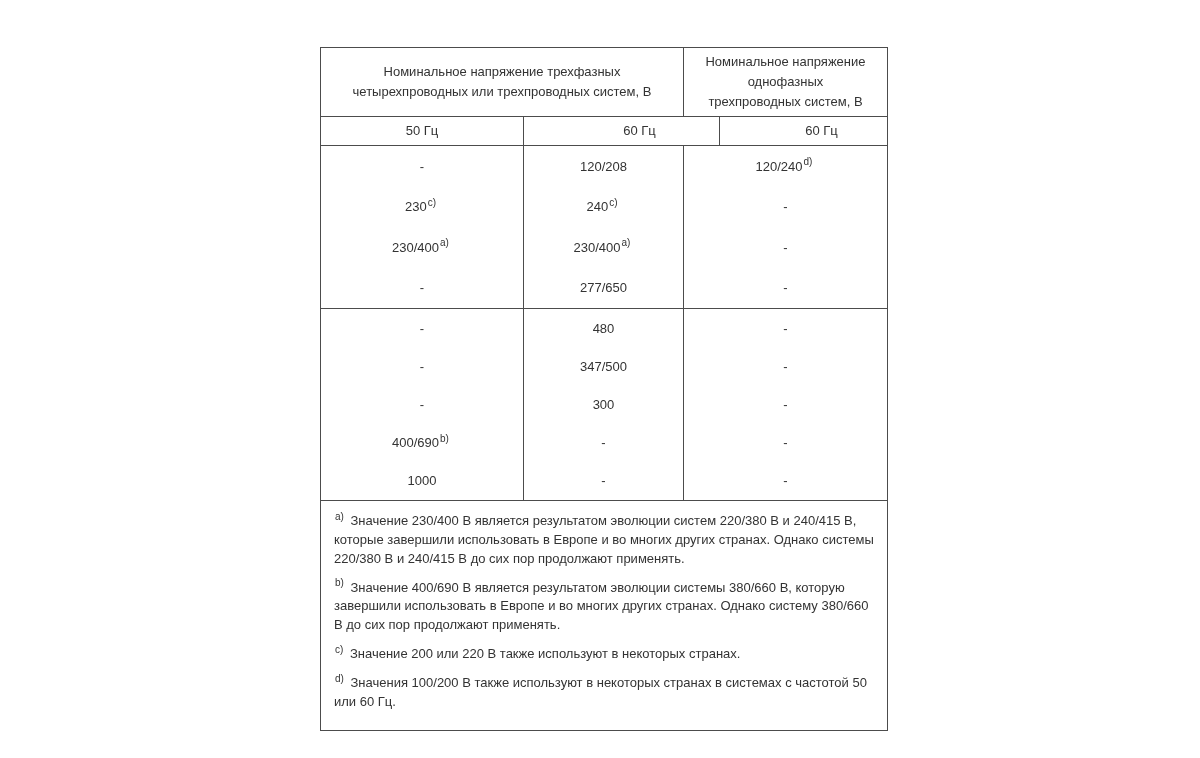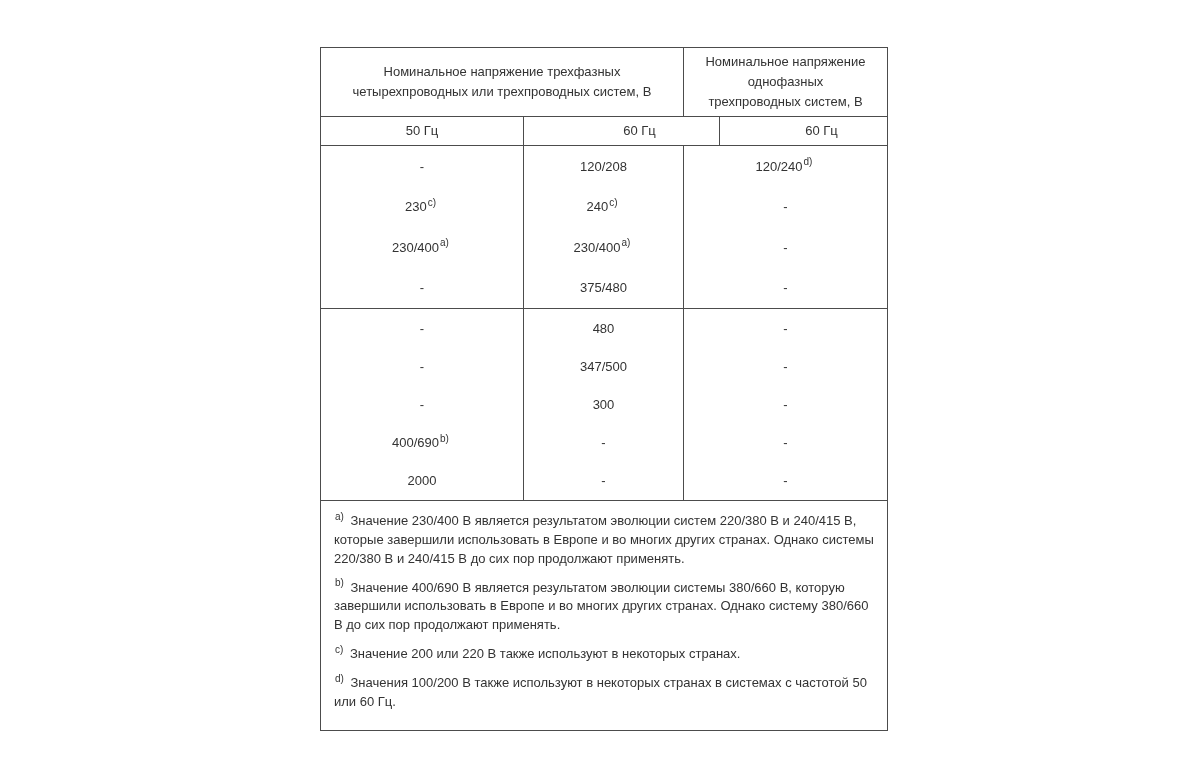--- a/index.html
+++ b/index.html
@@ -92,37 +92,37 @@
     <div class="cell c1 entries">
         <div>-</div>
         <div>230<sup>c)</sup></div>
         <div>230/400<sup>a)</sup></div>
         <div>-</div>
       </div>
     <div class="cell c2 entries">
         <div>120/208</div>
         <div>240<sup>c)</sup></div>
         <div>230/400<sup>a)</sup></div>
-        <div>375/480</div>
+        <div>277/650</div>
       </div>
     <div class="cell c3 entries last">
         <div>120/240<sup>d)</sup></div>
         <div>-</div>
         <div>-</div>
         <div>-</div>
       </div>
   </div>
 
   <div class="row s2">
     <div class="cell c1 entries">
         <div>-</div>
         <div>-</div>
         <div>-</div>
         <div>400/690<sup>b)</sup></div>
-        <div>2000</div>
+        <div>1000</div>
       </div>
     <div class="cell c2 entries">
         <div>480</div>
         <div>347/500</div>
         <div>300</div>
         <div>-</div>
         <div>-</div>
       </div>
     <div class="cell c3 entries last">
         <div>-</div>

